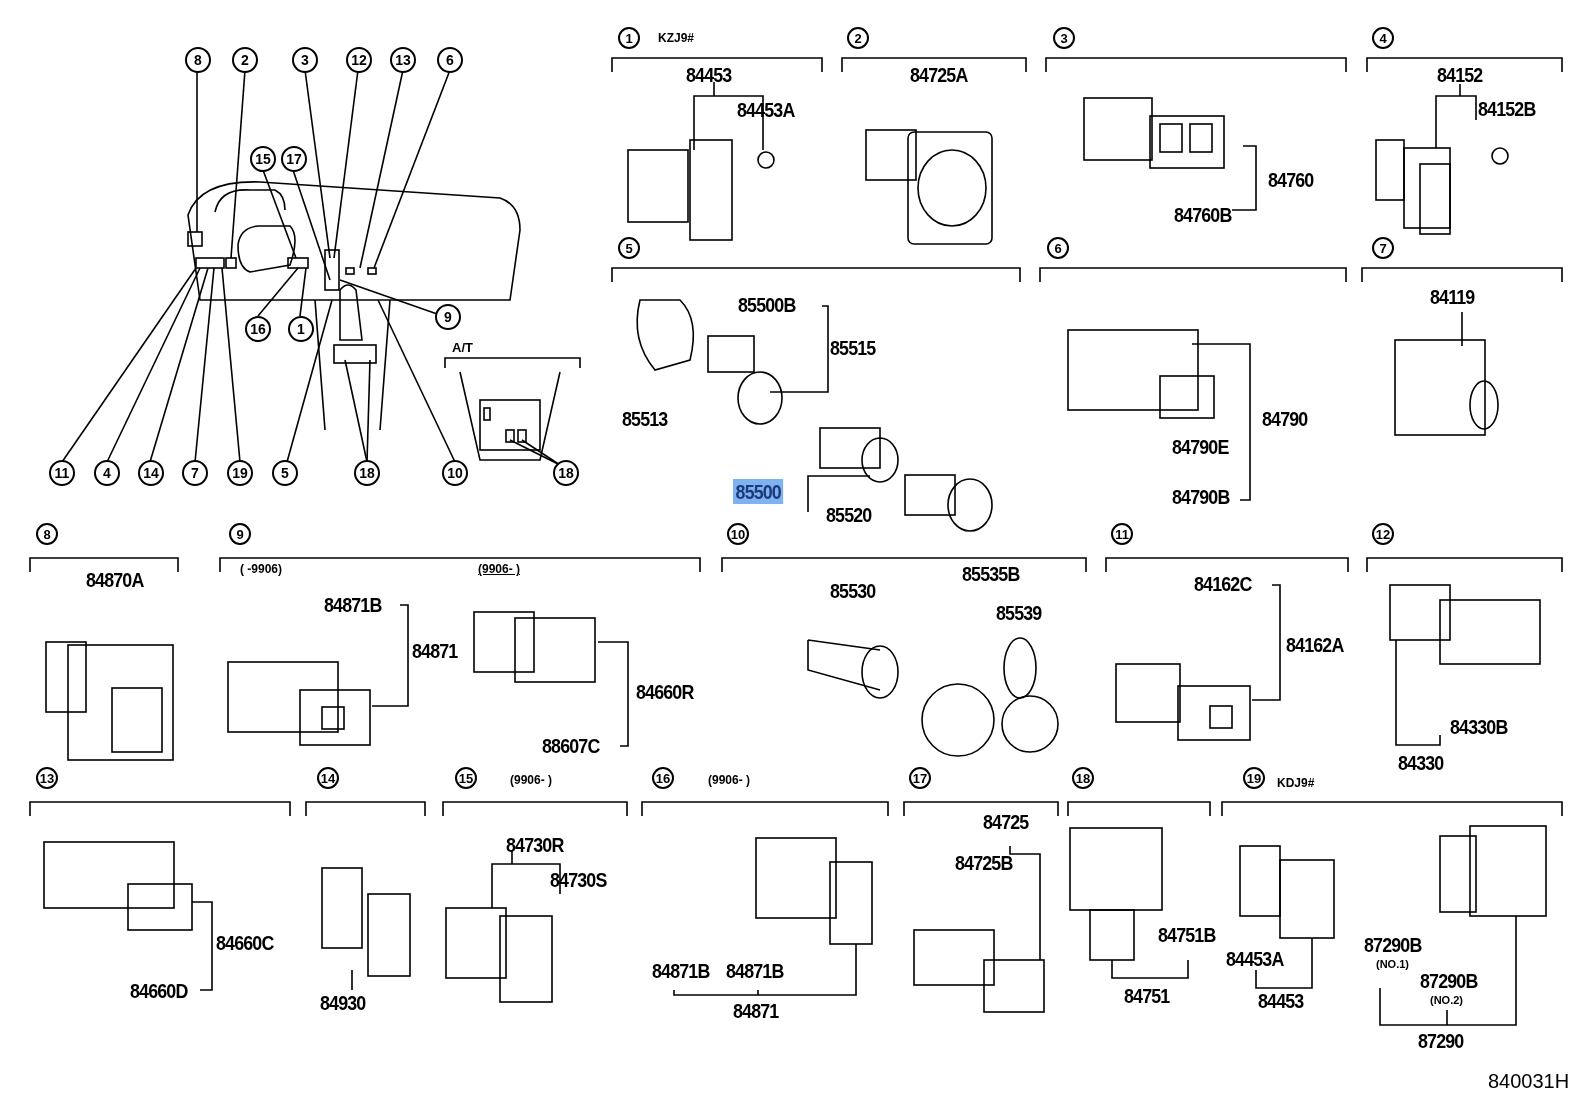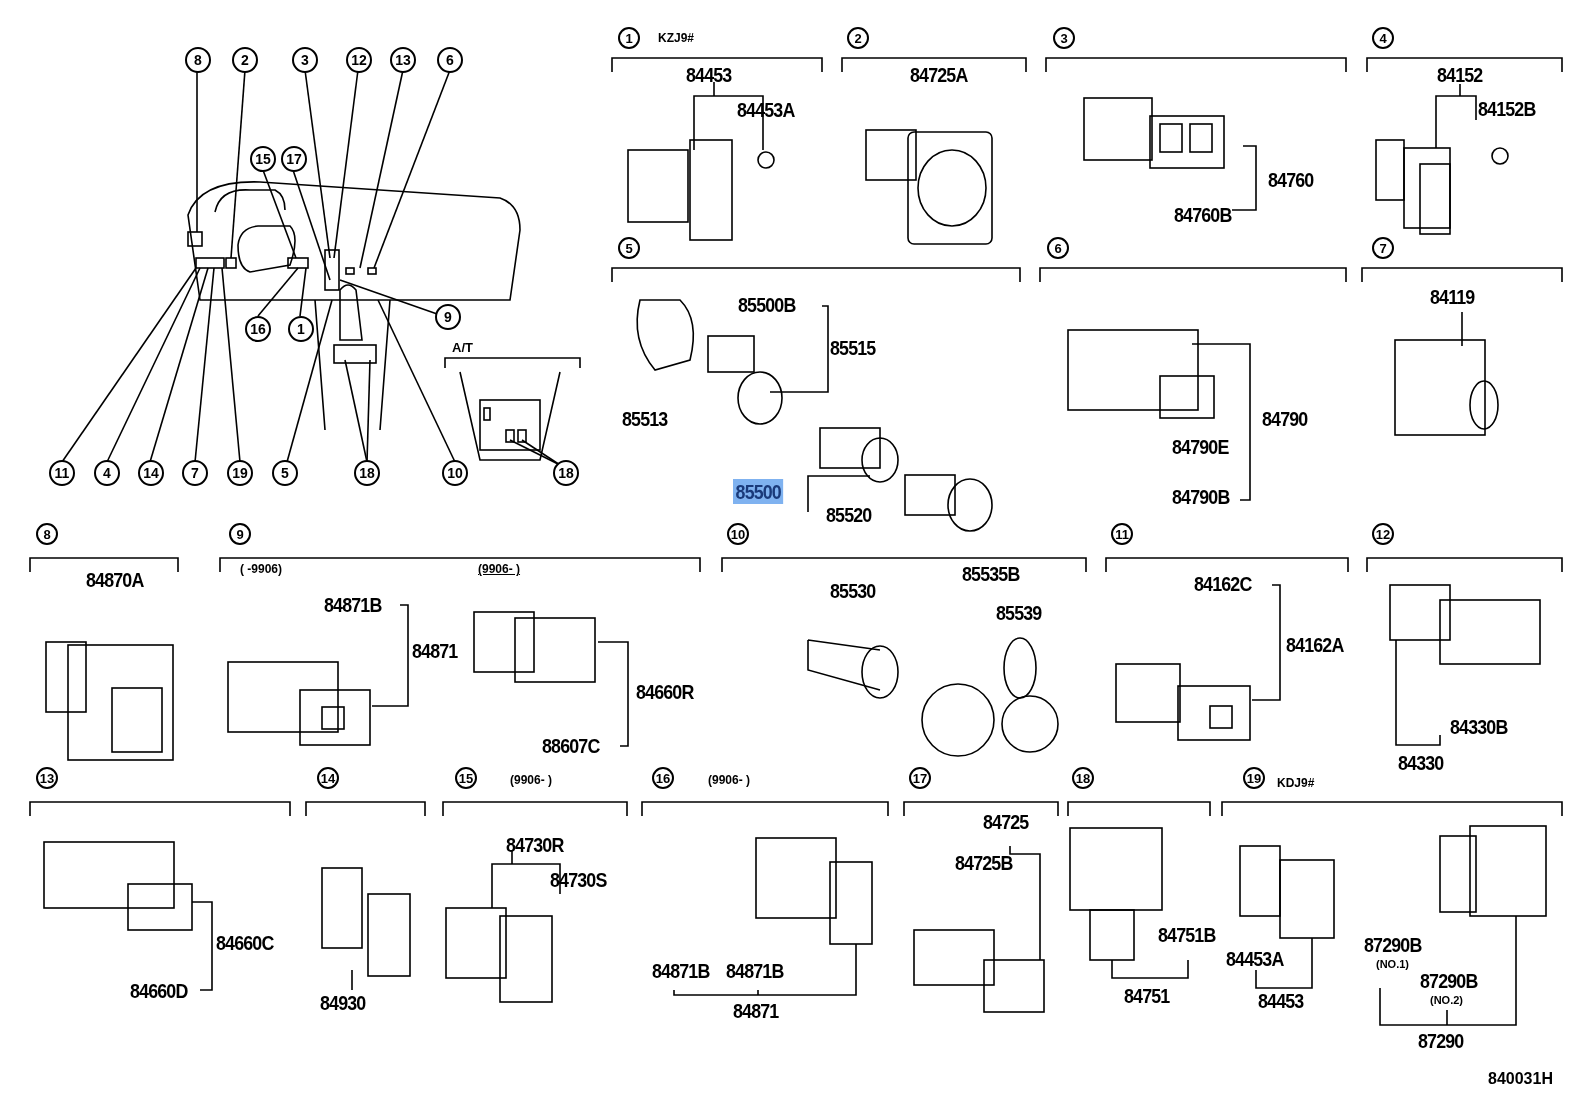--- a/index.html
+++ b/index.html
@@ -3,21 +3,21 @@
 <meta charset="utf-8">
 <style>
   html,body{margin:0;padding:0;background:#fff;}
   body{width:1588px;height:1095px;position:relative;overflow:hidden;font-family:"Liberation Sans",sans-serif;color:#000;}
   .pn{position:absolute;font-family:"Liberation Sans Narrow","Liberation Sans",sans-serif;font-weight:bold;font-size:21px;letter-spacing:-1px;white-space:nowrap;line-height:1;cursor:pointer;transform:scaleX(0.85);transform-origin:left top;}
   .pn.hl{background:#7fb2f0;color:#1a3a7a;padding:2px 3px;}
   .circ{position:absolute;width:22px;height:22px;border:2px solid #000;border-radius:50%;font-size:13px;font-weight:bold;display:flex;align-items:center;justify-content:center;background:#fff;box-sizing:border-box;}
   .bigc{position:absolute;width:26px;height:26px;border:2px solid #000;border-radius:50%;font-size:14px;font-weight:bold;display:flex;align-items:center;justify-content:center;background:#fff;box-sizing:border-box;}
   .note{position:absolute;font-size:12px;font-weight:bold;white-space:nowrap;}
   svg.lines{position:absolute;left:0;top:0;}
-  .foot{position:absolute;font-size:16px;font-weight:bold;}
+  .foot{position:absolute;font-size:20px;}
   .sub{position:absolute;font-size:12px;font-weight:bold;white-space:nowrap;}
 </style>
 </head>
 <body>
 
 <svg class="lines" width="1588" height="1095">
   <g stroke="#000" stroke-width="1.6" fill="none">
 
     <path d="M188,215 Q200,180 260,182 L500,198 Q520,205 520,230 L510,300 L200,300 Z"></path>
     <path d="M215,212 Q220,188 250,190 L275,190 Q285,195 285,210"></path>

